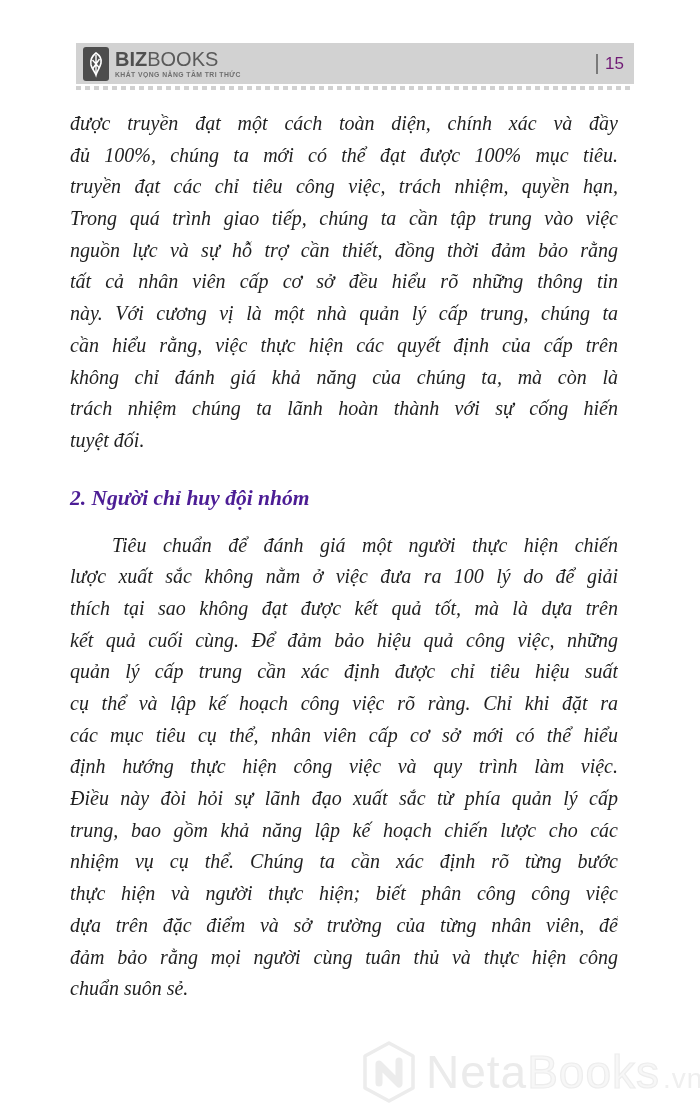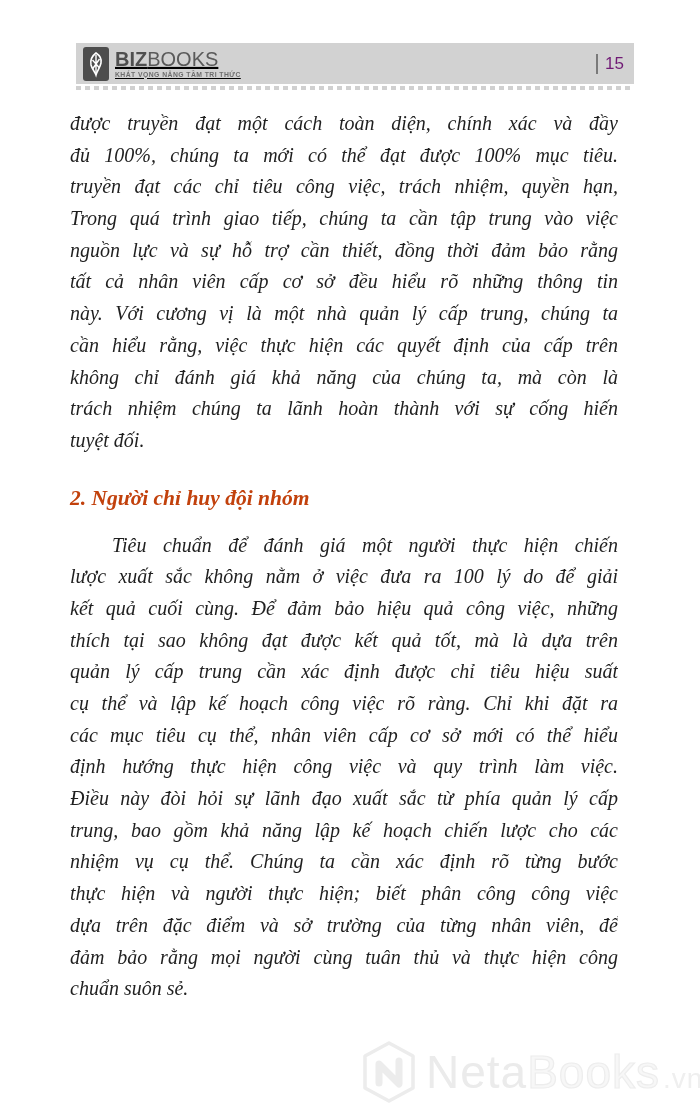--- a/index.html
+++ b/index.html
@@ -19,21 +19,21 @@
   }
   .header-bar::after {
     content:""; position:absolute; left:0; right:0; bottom:-6px; height:4px;
     background:repeating-linear-gradient(90deg,#d0d0d0 0 5px,transparent 5px 9px);
   }
   .logo-group { display:flex; align-items:center; gap:6px; }
   .logo-badge {
     width:26px; height:34px; background:#4d4d4d; border-radius:3px;
     display:flex; align-items:center; justify-content:center; flex:0 0 auto;
   }
-  .brand-col { display:flex; flex-direction:column; line-height:1;text-decoration:underline; }
+  .brand-col { display:flex; flex-direction:column; line-height:1; }
   .brand-text {
     font-family:"Liberation Sans","DejaVu Sans",sans-serif;
     font-size:20px; color:#4f4f4f; letter-spacing:0px;
     transform:scaleY(1.05); transform-origin:left bottom;
   }
   .brand-text .bold { font-weight:700; }
   .brand-text .light { font-weight:400; color:#5a5a5a; }
   .brand-tagline {
     font-family:"Liberation Sans","DejaVu Sans",sans-serif;
     font-size:6.8px; font-weight:700; color:#6e6e6e; letter-spacing:0.45px;
@@ -52,21 +52,21 @@
     color:#1f1f1f; font-size:20px;font-style:italic;
   }
   .para .tline {
     line-height:31.7px;
     text-align:justify; text-align-last:justify;
     white-space:normal; overflow:hidden; height:31.7px;
   }
   .para .tline-last { text-align-last:left; }
   .para2 .tline:first-child { text-indent:42px; }
   .section-heading {
-    font-weight:700; font-size:21.5px; color:#c2410c;
+    font-weight:700; font-size:21.5px; color:#4c1d95;
     margin:26px 0 17px 0; line-height:30px;
   }
 
   
   .watermark {
     position:absolute; left:360px; top:1036px; height:72px;
     display:flex; align-items:center; gap:8px;
   }
   .wm-text {
     font-family:"Liberation Sans","DejaVu Sans",sans-serif;
@@ -109,22 +109,22 @@
         <div class="tline">này. Với cương vị là một nhà quản lý cấp trung, chúng ta</div>
         <div class="tline">cần hiểu rằng, việc thực hiện các quyết định của cấp trên</div>
         <div class="tline">không chỉ đánh giá khả năng của chúng ta, mà còn là</div>
         <div class="tline">trách nhiệm chúng ta lãnh hoàn thành với sự cống hiến</div>
         <div class="tline tline-last">tuyệt đối.</div>
       </div>
     <div class="section-heading">2. Người chỉ huy đội nhóm</div>
     <div class="para para2">
         <div class="tline">Tiêu chuẩn để đánh giá một người thực hiện chiến</div>
         <div class="tline">lược xuất sắc không nằm ở việc đưa ra 100 lý do để giải</div>
+        <div class="tline">thích tại sao không đạt được kết quả tốt, mà là dựa trên</div>
         <div class="tline">kết quả cuối cùng. Để đảm bảo hiệu quả công việc, những</div>
-        <div class="tline">thích tại sao không đạt được kết quả tốt, mà là dựa trên</div>
         <div class="tline">quản lý cấp trung cần xác định được chỉ tiêu hiệu suất</div>
         <div class="tline">cụ thể và lập kế hoạch công việc rõ ràng. Chỉ khi đặt ra</div>
         <div class="tline">các mục tiêu cụ thể, nhân viên cấp cơ sở mới có thể hiểu</div>
         <div class="tline">định hướng thực hiện công việc và quy trình làm việc.</div>
         <div class="tline">Điều này đòi hỏi sự lãnh đạo xuất sắc từ phía quản lý cấp</div>
         <div class="tline">trung, bao gồm khả năng lập kế hoạch chiến lược cho các</div>
         <div class="tline">nhiệm vụ cụ thể. Chúng ta cần xác định rõ từng bước</div>
         <div class="tline">thực hiện và người thực hiện; biết phân công công việc</div>
         <div class="tline">dựa trên đặc điểm và sở trường của từng nhân viên, để</div>
         <div class="tline">đảm bảo rằng mọi người cùng tuân thủ và thực hiện công</div>

